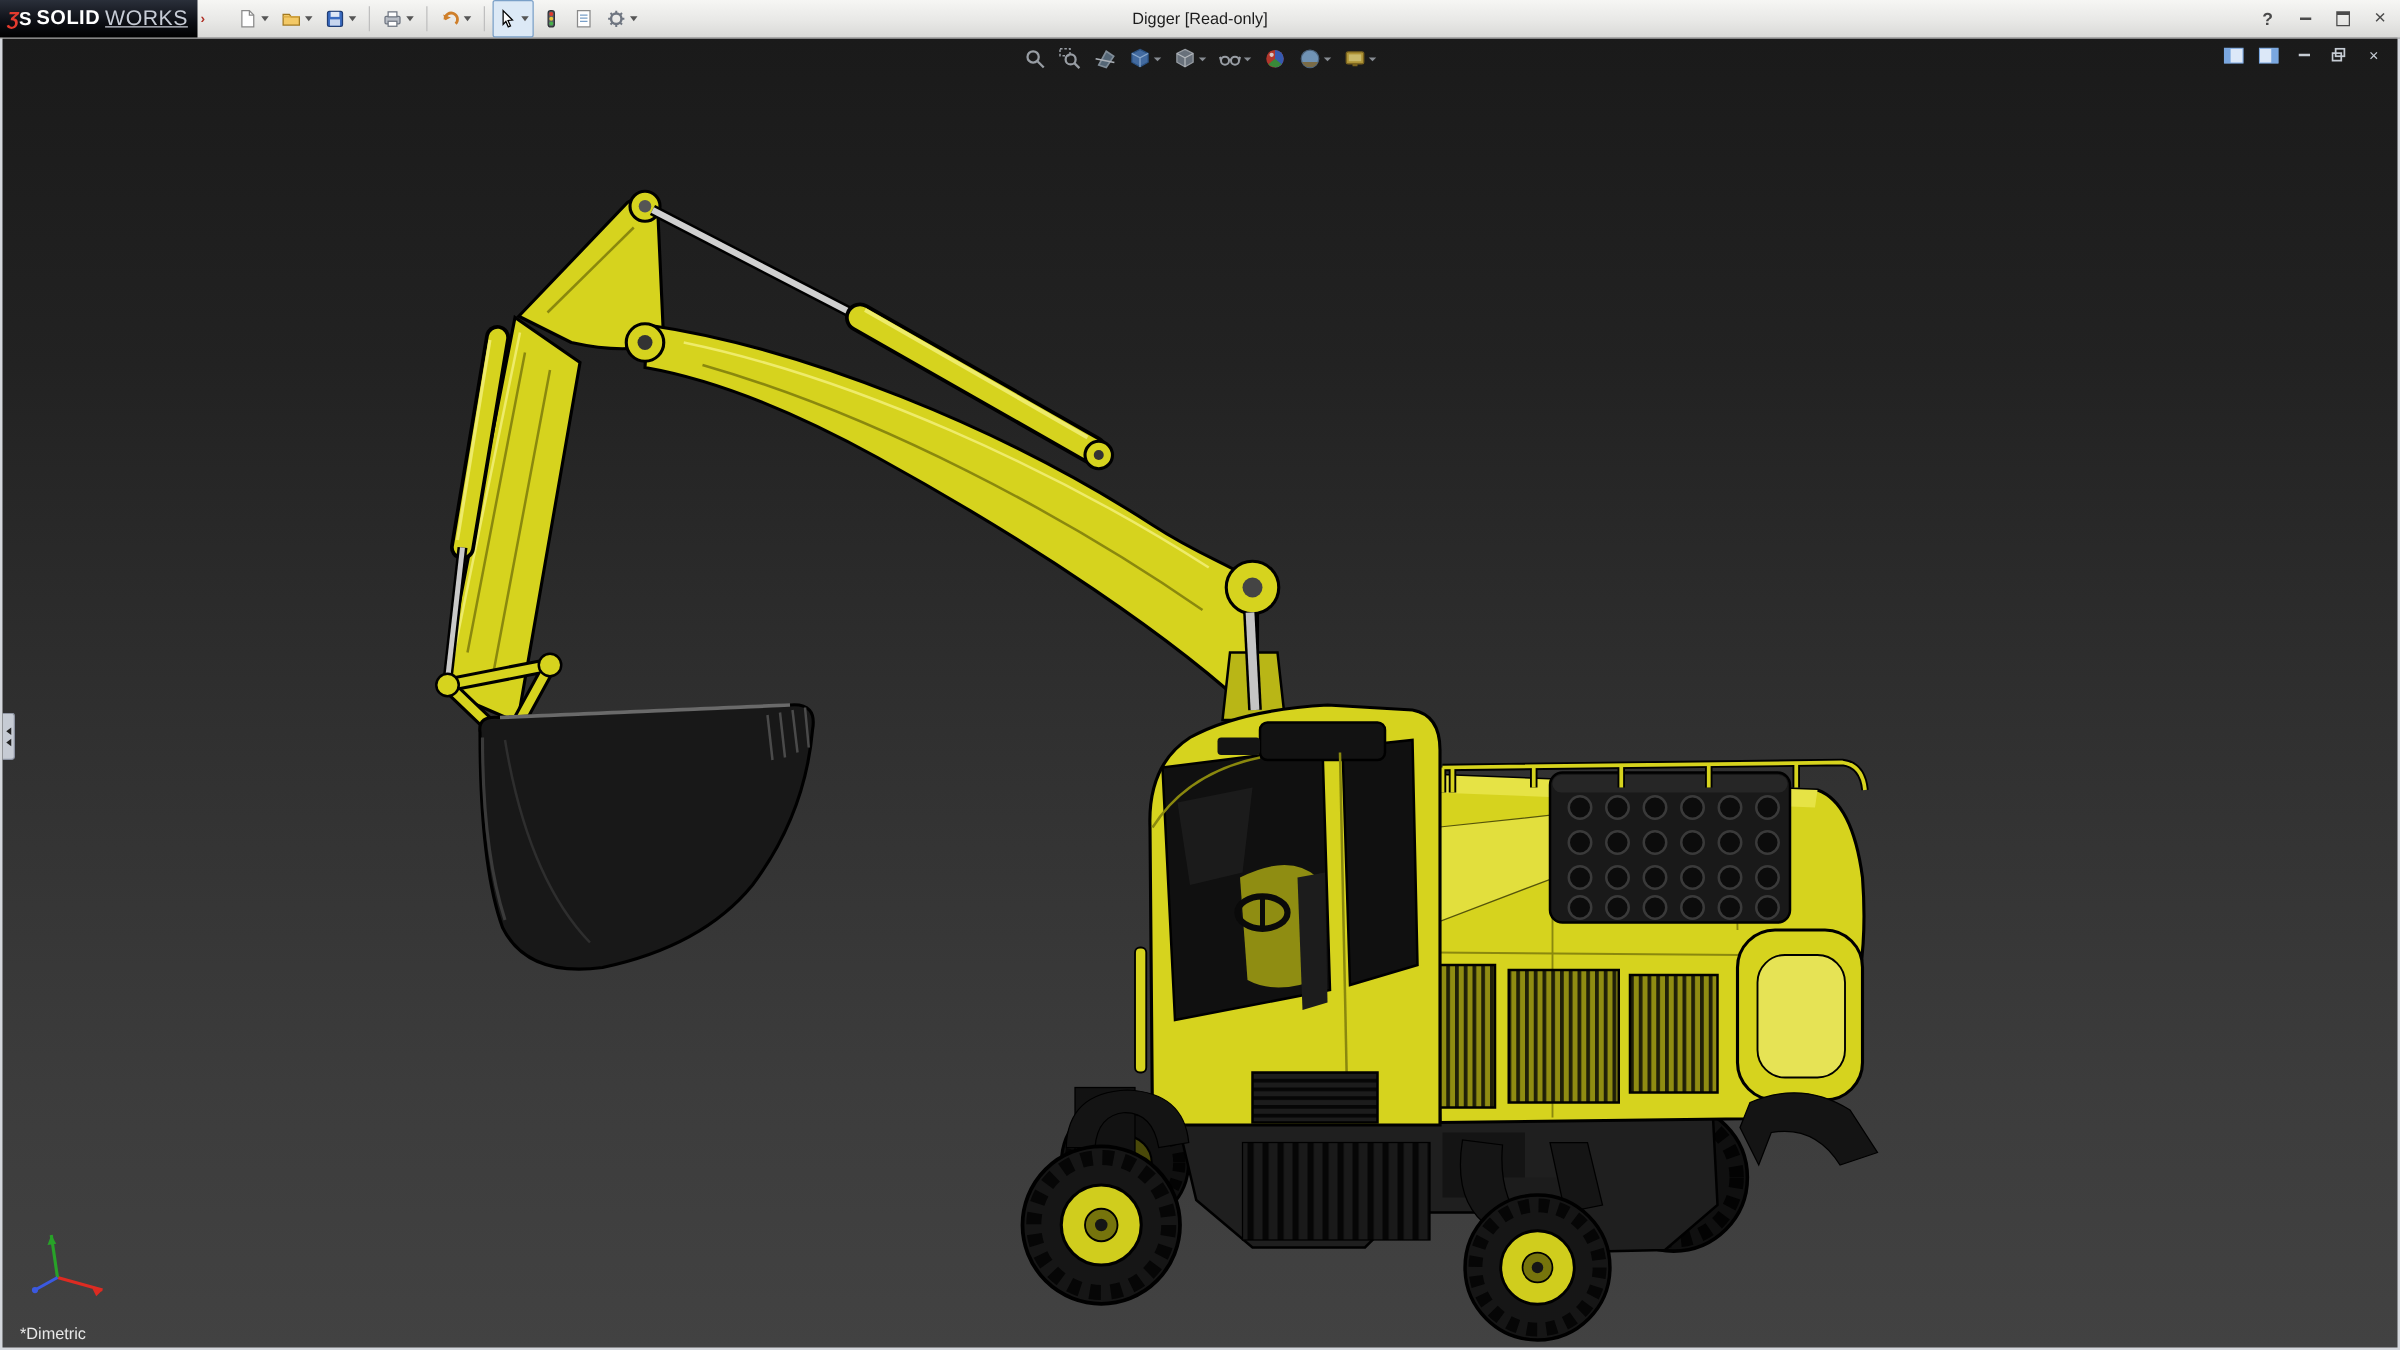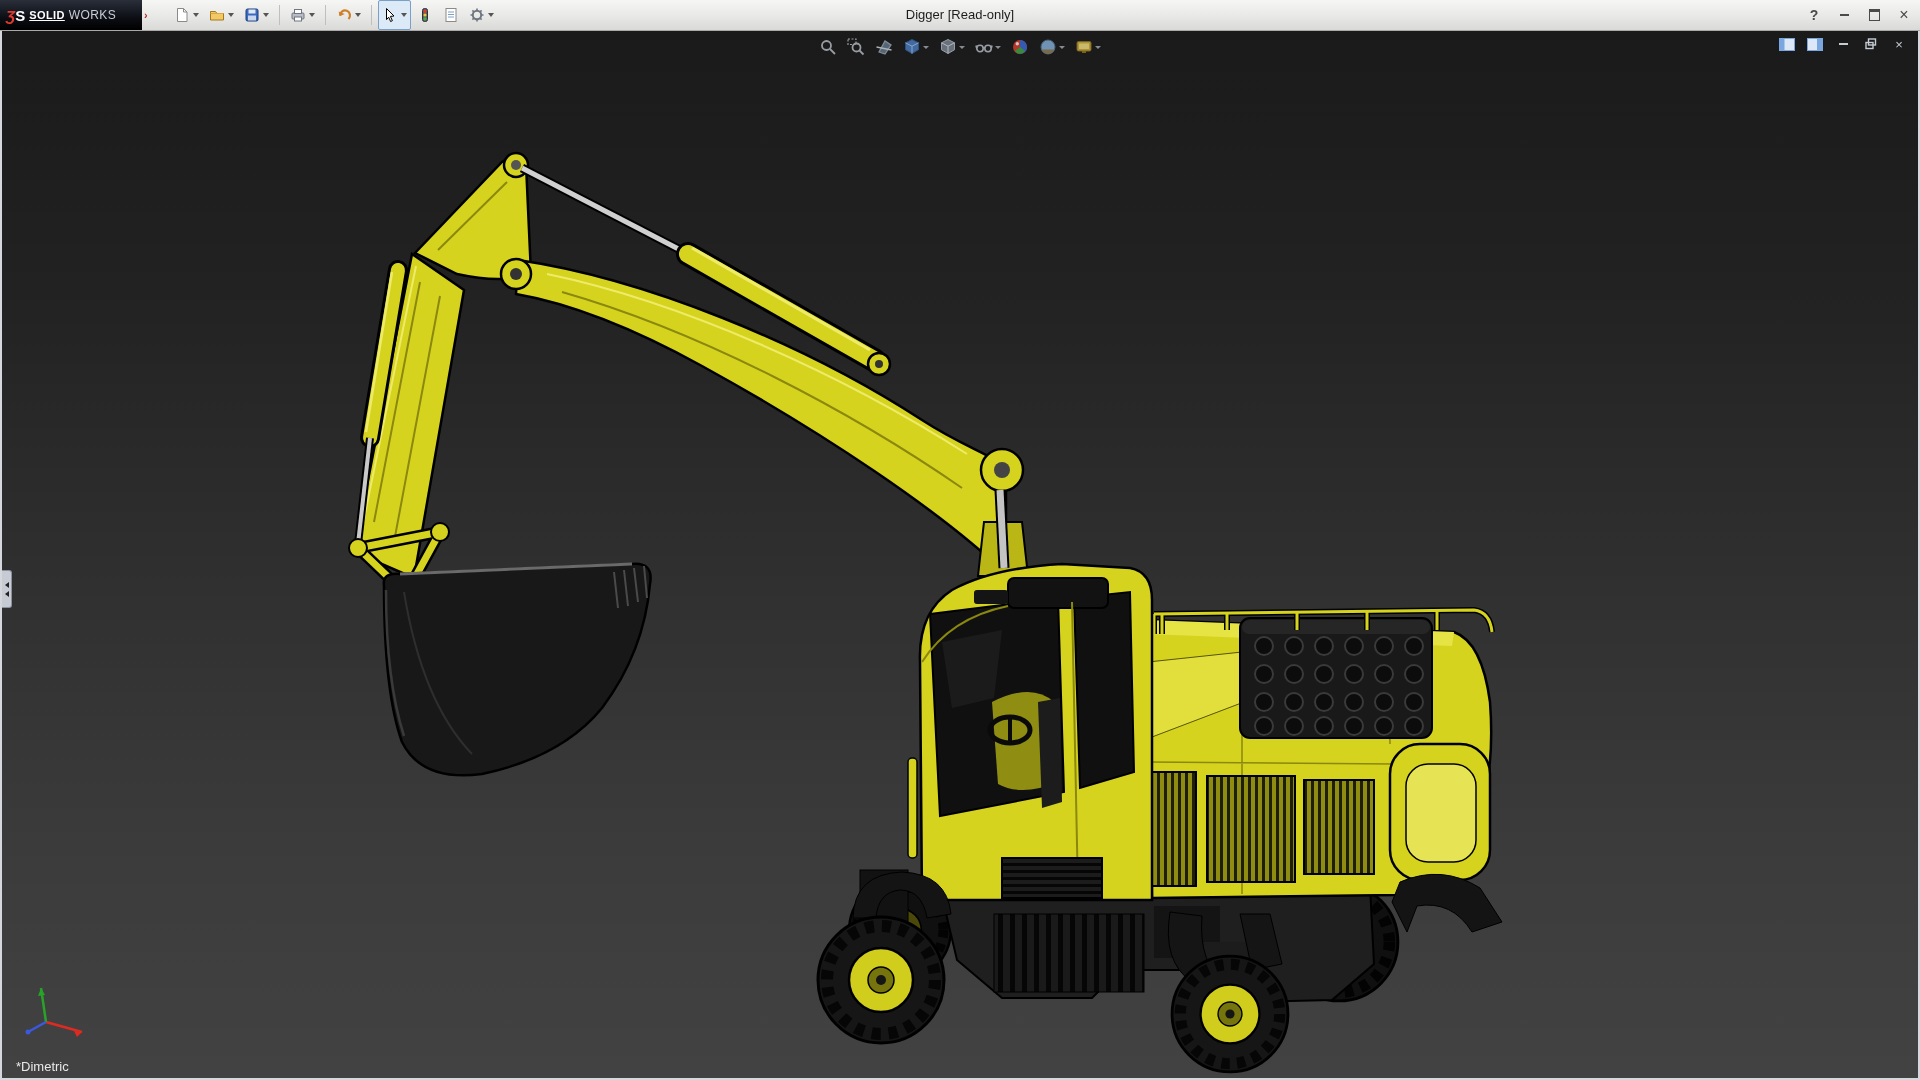--- a/index.html
+++ b/index.html
@@ -15,22 +15,22 @@
     border-bottom:1px solid #a9a9a9;
     display:flex;align-items:center;z-index:50;
   }
   .brand{
     height:30px;min-width:128px;padding:0 8px 0 6px;
     background:linear-gradient(180deg,#2a2f3a 0%,#0c0e14 60%,#000 100%);
     display:flex;align-items:center;gap:4px;color:#fff;
   }
   .brand .glyph{color:#e23b2e;font-weight:bold;font-style:italic;font-size:15px;}
   .brand .glyph .s{color:#fff;font-style:normal;}
-  .brand .solid{font-weight:bold;font-size:11px;letter-spacing:.4px;color:#fff;text-decoration:underline;}
-  .brand .works{font-weight:normal;font-size:12px;letter-spacing:.4px;color:#c7ccd6;}
+  .brand .solid{font-weight:bold;font-size:16px;letter-spacing:.4px;color:#fff;}
+  .brand .works{font-weight:normal;font-size:17px;letter-spacing:.4px;color:#c7ccd6;text-decoration:underline;}
   .brand-grip{width:12px;color:#b03026;font-size:11px;font-weight:bold;margin:0 4px 0 2px;}
   .tb-icons{display:flex;align-items:center;gap:2px;margin-left:10px;}
   .tb-btn{
     display:flex;align-items:center;height:24px;padding:2px 3px;border-radius:2px;
     border:1px solid transparent;
   }
   .tb-btn.active{border:1px solid #7aa0c8;background:#dce9f6;}
   .tb-btn svg{display:block;}
   .caret{
     width:0;height:0;border-left:3.5px solid transparent;border-right:3.5px solid transparent;

